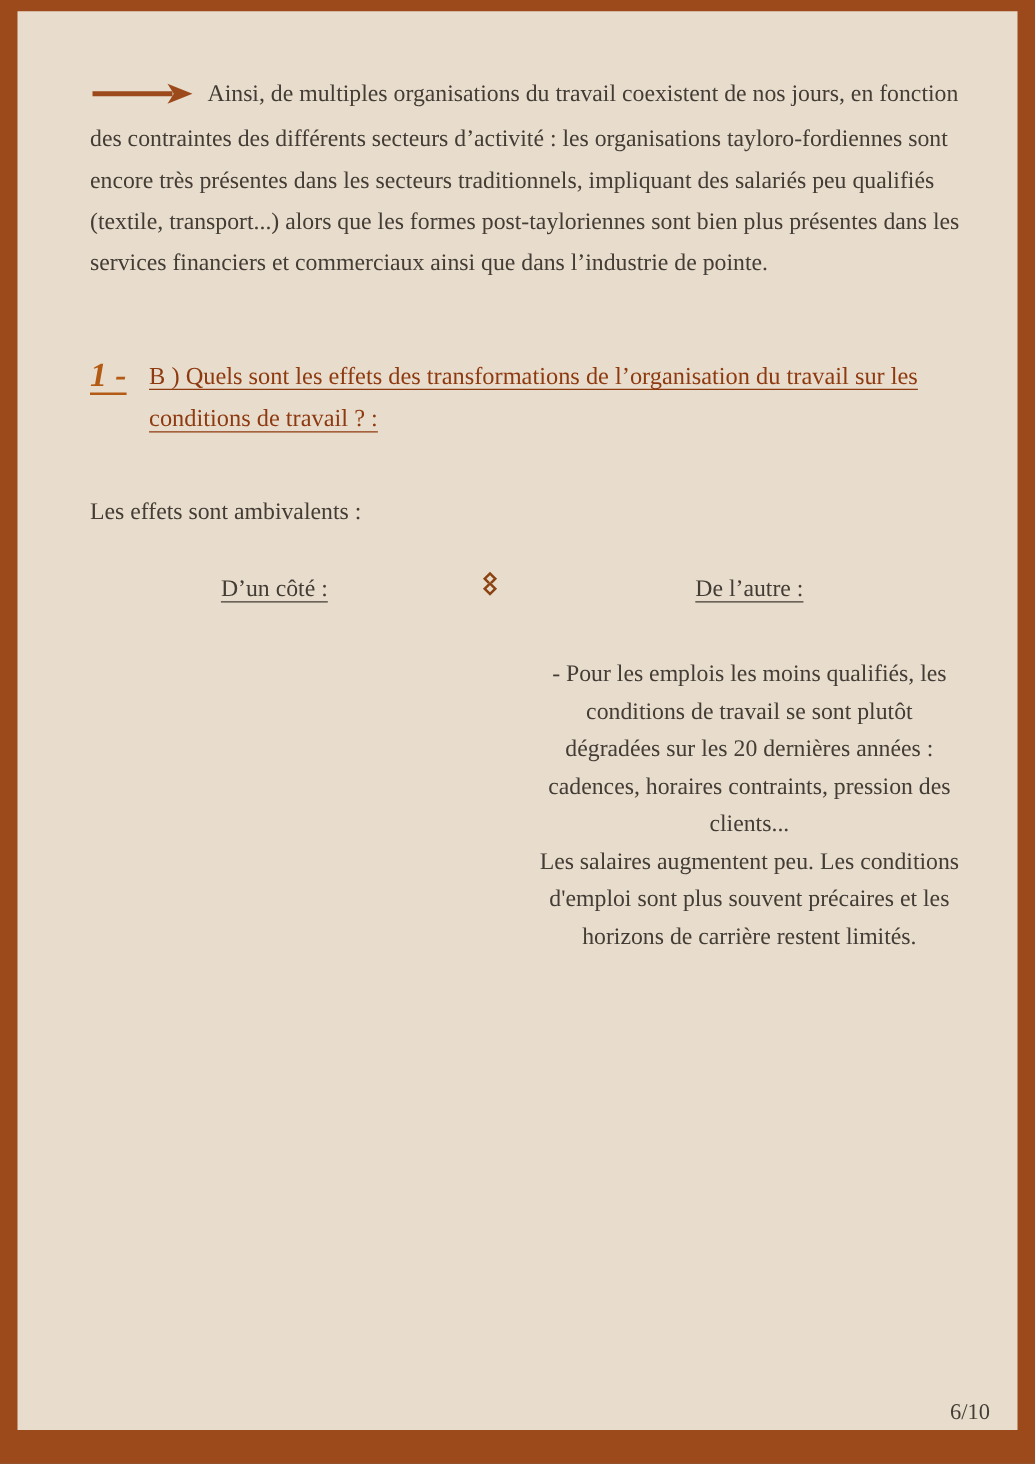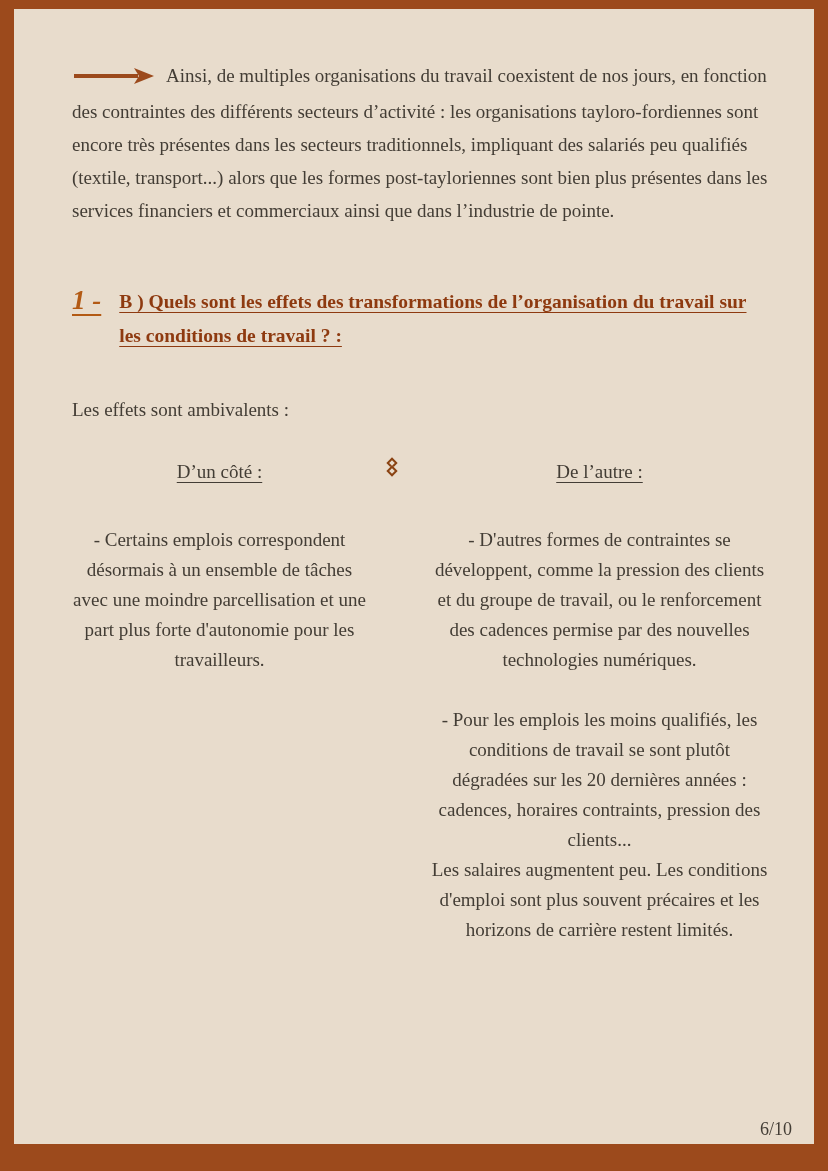--- a/index.html
+++ b/index.html
@@ -50,21 +50,21 @@
     color: #b35a14;
     text-decoration: underline;
     text-underline-offset: 5px;
     margin-right: 18px;
     line-height: 30px;
     flex: 0 0 auto;
   }
   .sec-title {
     margin: 0;
     font-size: 19.5px;
-    font-weight: bold;
+    font-weight: normal;
     color: #8e3a10;
     line-height: 34px;
     text-decoration: underline;
     text-underline-offset: 4px;
     max-width: 640px;
   }
 
   .ambivalent {
     margin: 0 0 32px 0;
     font-size: 19px;
@@ -146,32 +146,30 @@
       <span class="sec-num">1 -</span>
       <h2 class="sec-title">B ) Quels sont les effets des transformations de l’organisation du travail sur les conditions de travail ? :</h2>
     </div>
 
     <p class="ambivalent">Les effets sont ambivalents :</p>
 
     <div class="columns">
 
       <div class="col col-left">
         <div class="col-header">D’un côté :</div>
-        <p>- Certains emplois correspondent désormais à un ensemble de tâches avec une moindre parcellisation et une part plus forte d'autonomie pour les travailleurs.</p>
       </div>
 
       <div class="divider">
         <span class="diamond"></span>
         <span class="line"></span>
         <span class="diamond"></span>
       </div>
 
       <div class="col col-right">
         <div class="col-header">De l’autre :</div>
-        <p>- D'autres formes de contraintes se développent, comme la pression des clients et du groupe de travail, ou le renforcement des cadences permise par des nouvelles technologies numériques.</p>
         <p>- Pour les emplois les moins qualifiés, les conditions de travail se sont plutôt dégradées sur les 20 dernières années : cadences, horaires contraints, pression des clients...
 Les salaires augmentent peu. Les conditions d'emploi sont plus souvent précaires et les horizons de carrière restent limités.</p>
       </div>
 
     </div>
 
     <div class="page-number">6/10</div>
 
   </div>
 </div>

